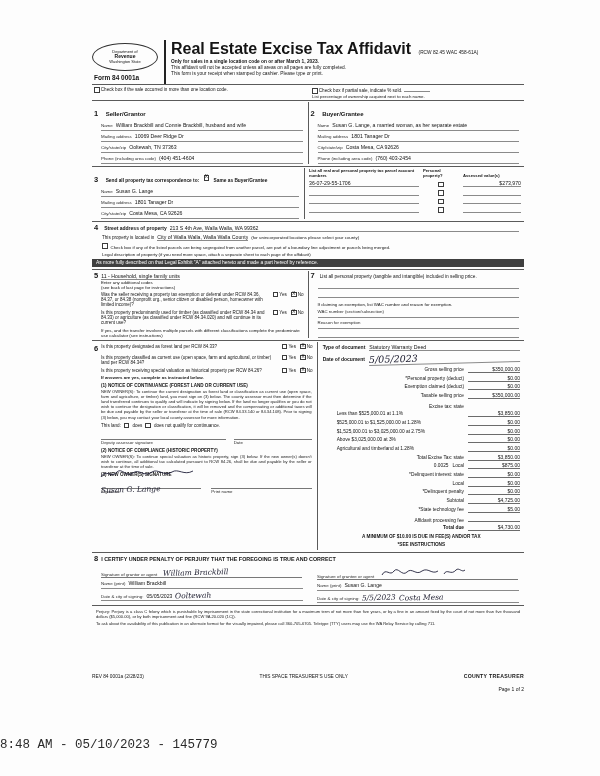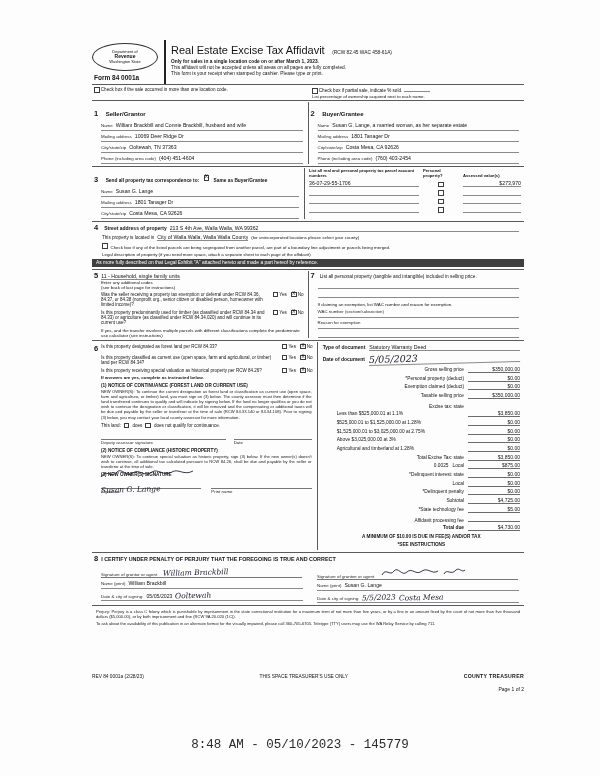--- a/index.html
+++ b/index.html
@@ -8,21 +8,21 @@
   .doc { position:absolute; left:92px; top:40px; width:432px; }
 
   
   .hdr { display:flex; gap:6px; min-height:44px; }
   .logo { width:66px; height:28px; border:1px solid #333; border-radius:50%;
           display:flex; flex-direction:column; align-items:center; justify-content:center;
           font-size:4px; line-height:1.1; text-align:center; margin-top:3px; }
   .logo .l2 { font-weight:bold; font-size:5px; }
   .formnum { font-size:6.5px; font-weight:bold; margin:3px 0 2px 2px; }
   .hdr-main { flex:1; border-left:2px solid #222; padding-left:5px; }
-  .title { font-size:11px; font-weight:normal; }
+  .title { font-size:16px; font-weight:bold; }
   .rcw { font-size:4.8px; margin-left:3px; }
   .note { font-size:4.8px; margin-top:1px; }
   .note.b { font-weight:bold; }
 
   
   .row { border-top:1px solid #5a5a5a; padding:1px 0 2px 0; }
   .cols2 { display:flex; }
   .cols2 > .col { flex:1; min-width:0; }
   .cols2 > .col + .col { border-left:1px solid #5a5a5a; }
   .secnum { font-weight:bold; font-size:7.5px; margin:0 3px 0 2px; }
@@ -94,21 +94,21 @@
   .nob2 > .col + .col { border-left:none; }
 
   
   .fine { font-size:4.1px; line-height:1.3; color:#222; margin:2px 4px 0 4px; text-align:justify; }
   .footerrow { display:flex; justify-content:space-between; align-items:baseline; margin-top:44px; }
   .footerrow .f1 { font-size:4.8px; }
   .footerrow .f2 { font-size:4.8px; }
   .footerrow .f3 { font-size:5.2px; font-weight:bold; letter-spacing:.3px; }
   .pagenum { text-align:right; font-size:5px; margin-top:7px; }
 
-  .statusbar { position:absolute; left:0; right:0; top:738px; text-align:center;
+  .statusbar { position:absolute; left:0; right:0; top:738px; 
                font-family:"Liberation Mono",monospace; font-size:12.5px; color:#2a2a2a; }
   svg.sig { display:block; }
 </style>
 </head>
 <body>
 
 <div class="page">
 <div class="doc">
 
   <div class="hdr">

